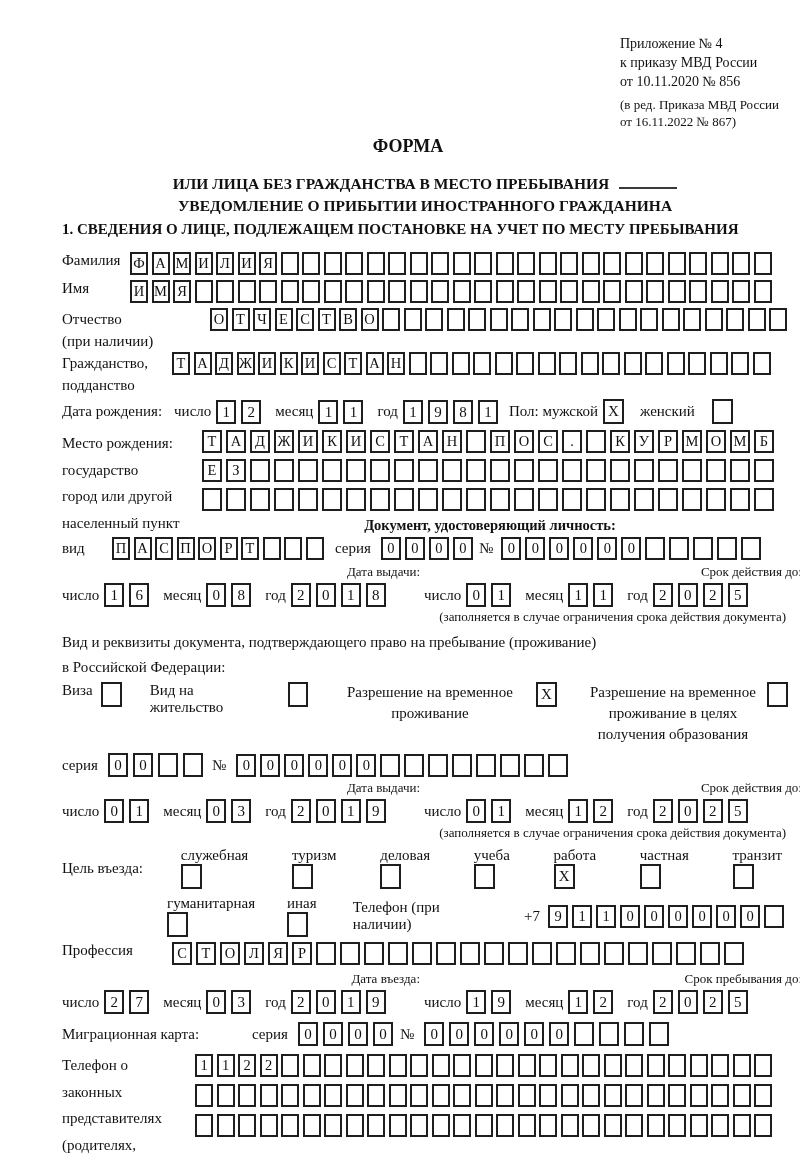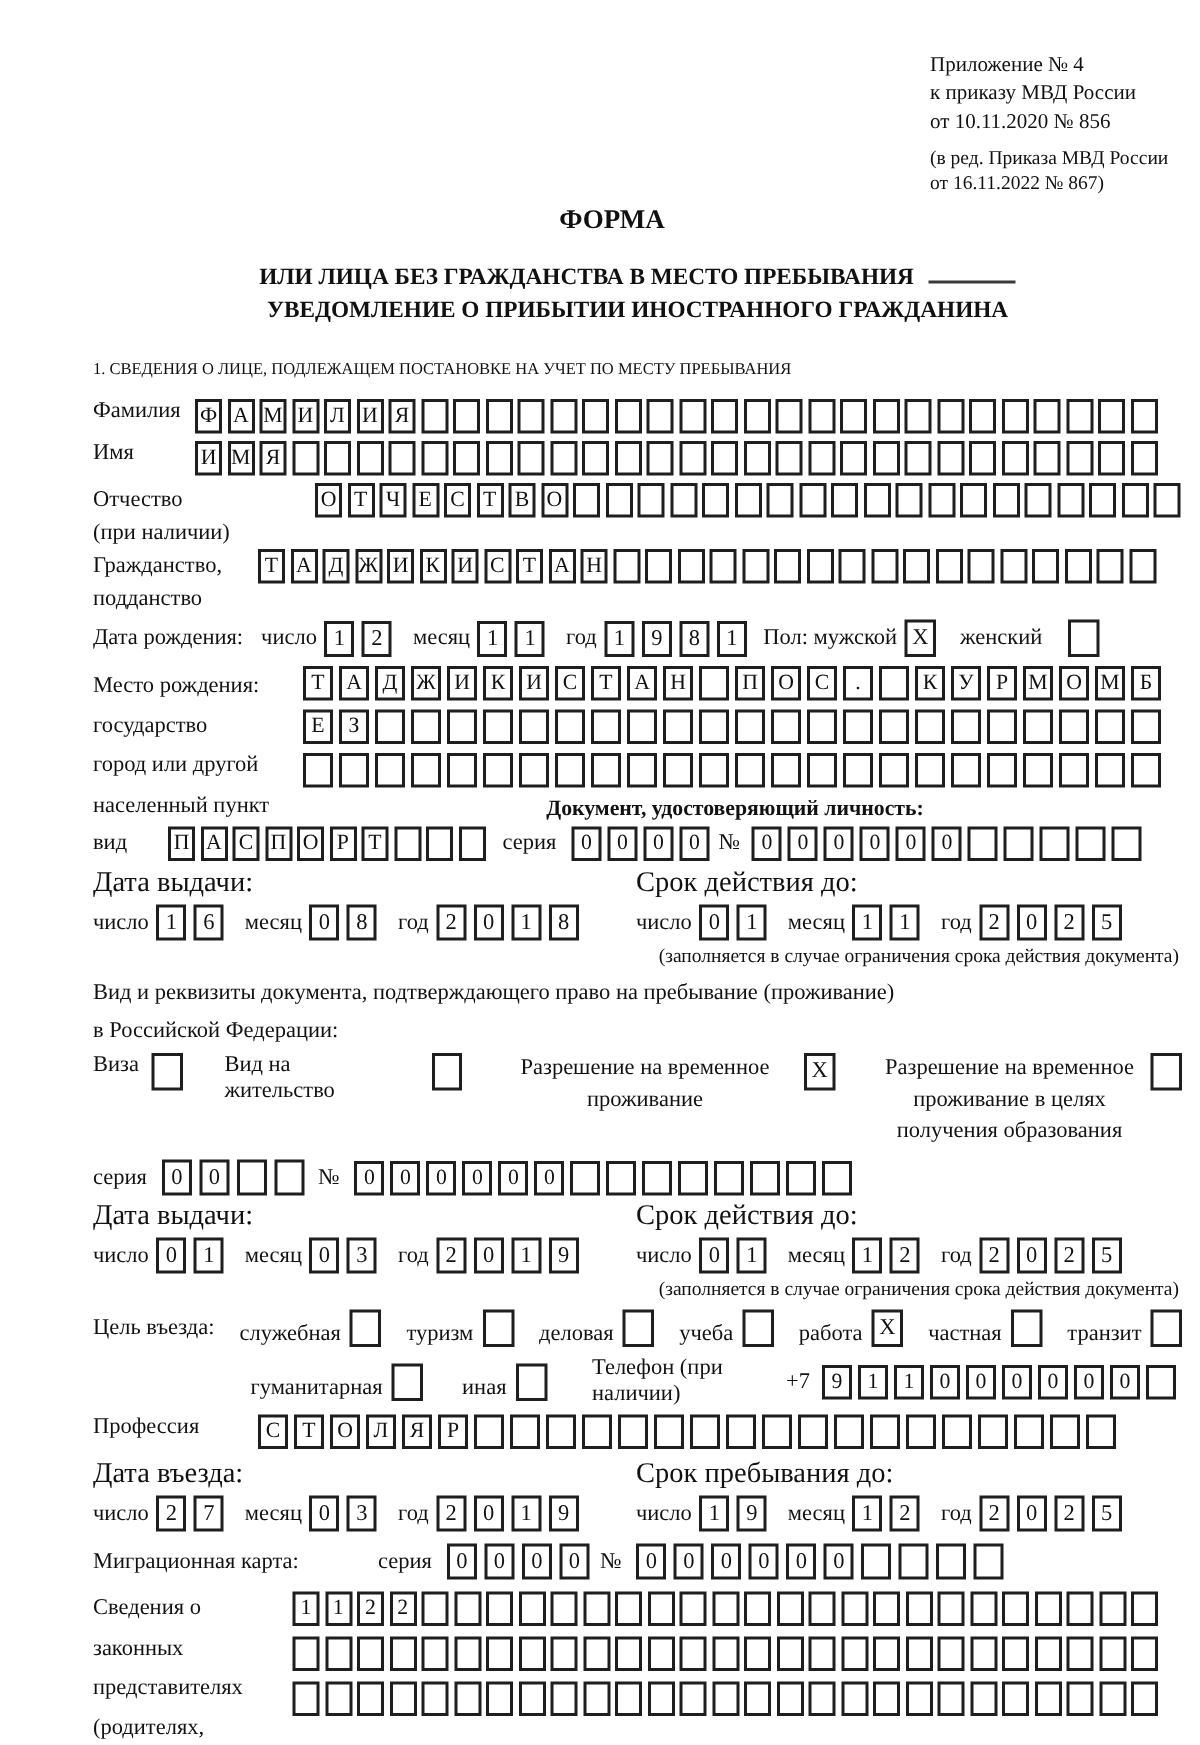--- a/index.html
+++ b/index.html
@@ -9,21 +9,21 @@
     font-family:"Liberation Serif","DejaVu Serif",serif;font-size:15px;
   }
   
   .hdr{margin-left:558px;font-size:14px;line-height:19px;}
   .hdr .small{font-size:13px;line-height:17px;}
   .hdr .gap{height:5px;}
   .forma{font-weight:bold;font-size:18px;text-align:center;padding-right:34px;margin-top:6px;}
   
   .title{font-weight:bold;font-size:15.5px;text-align:center;margin-top:16px;line-height:22px;}
   .blankline{display:inline-block;width:58px;border-bottom:2.5px solid #3a3a3a;height:14px;margin-left:10px;}
-  .sec-head{font-weight:normal;font-size:11px;margin-top:22px;margin-bottom:14px;}
+  .sec-head{font-weight:bold;font-size:15px;margin-top:4px;margin-bottom:14px;}
   
   .cells{white-space:nowrap;}
   .cell{
     box-sizing:border-box;display:inline-block;width:18px;height:23px;
     border:2px solid #1e1e1e;margin-right:3.5px;text-align:center;
     font-size:14.5px;line-height:19px;vertical-align:top;
   }
   .cell.lg{width:20px;margin-right:4px;}
   .cell.dt{width:20px;height:24px;margin-right:5px;font-size:15px;line-height:20px;}
   .chk{
@@ -40,34 +40,34 @@
   .w50{width:50px;flex:none;}
   .lh22{line-height:22px;}
   .lh26{line-height:26.5px;}
   .mb0{margin-bottom:0;}
   .cellrow{margin-bottom:6px;}
   .doc-head{font-weight:bold;font-size:14.5px;text-align:center;margin:1px 0 3px 0;}
   
   .twocol{display:flex;align-items:flex-start;}
   .dcol{width:358px;flex:none;}
   .dcol.right{width:378px;margin-left:4px;}
-  .dcol-head{text-align:left;font-size:19px;margin-bottom:3px;}
+  .dcol-head{text-align:right;font-size:13px;margin-bottom:3px;}
   .dline{display:flex;align-items:center;white-space:nowrap;}
   .dline .dl{margin-right:5px;}
   .dline .grp{margin-right:9px;}
   .note{font-size:13px;text-align:right;padding-right:2px;margin:2px 0 6px 0;}
   .intro{line-height:22px;margin-bottom:3px;}
   
   .resid-row{display:flex;align-items:flex-start;margin:4px 0 8px 0;}
   .opt{display:flex;align-items:flex-start;}
   .opt .t{margin-right:8px;}
   .opt .ctr{text-align:center;line-height:21px;}
   
   .goal-row{display:flex;align-items:center;justify-content:space-between;margin-bottom:6px;}
-  .goal{display:flex;align-items:flex-end;}
+  .goal{display:flex;align-items:flex-start;flex-direction:column;}
   .goal .t{margin-right:6px;}
   .goal-row2{display:flex;align-items:center;margin-left:105px;margin-bottom:5px;}
   .legal-note{font-size:13.5px;margin-left:155px;margin-top:2px;}
 </style>
 </head>
 <body>
 
 <div class="page">
 
   <div class="hdr">
@@ -312,21 +312,21 @@
   <div class="frow" style="align-items:center;margin:8px 0 6px 0;">
     <span class="lbl" style="width:150px;">Миграционная карта:</span>
     <span class="lbl" style="margin:0 10px 0 40px;">серия</span>
     <span class="cells"><span class="cell dt">0</span><span class="cell dt">0</span><span class="cell dt">0</span><span class="cell dt">0</span></span>
     <span class="lbl" style="margin:0 10px 0 2px;">№</span>
     <span class="cells"><span class="cell dt">0</span><span class="cell dt">0</span><span class="cell dt">0</span><span class="cell dt">0</span><span class="cell dt">0</span><span class="cell dt">0</span><span class="cell dt"></span><span class="cell dt"></span><span class="cell dt"></span><span class="cell dt"></span></span>
   </div>
 
   <div class="frow mb0">
     <span class="lbl w133 lh26">
-      <span>Сведения о</span><br>
+      <span>Телефон о</span><br>
       <span>законных</span><br>
       <span>представителях</span><br>
       <span>(родителях,</span><br>
       <br>
       
     </span>
     <span style="display:block;padding-top:2px;">
       <span class="cells" style="display:block;margin-bottom:7px;"><span class="cell">1</span><span class="cell">1</span><span class="cell">2</span><span class="cell">2</span><span class="cell"></span><span class="cell"></span><span class="cell"></span><span class="cell"></span><span class="cell"></span><span class="cell"></span><span class="cell"></span><span class="cell"></span><span class="cell"></span><span class="cell"></span><span class="cell"></span><span class="cell"></span><span class="cell"></span><span class="cell"></span><span class="cell"></span><span class="cell"></span><span class="cell"></span><span class="cell"></span><span class="cell"></span><span class="cell"></span><span class="cell"></span><span class="cell"></span><span class="cell"></span></span>
       <span class="cells" style="display:block;margin-bottom:7px;"><span class="cell"></span><span class="cell"></span><span class="cell"></span><span class="cell"></span><span class="cell"></span><span class="cell"></span><span class="cell"></span><span class="cell"></span><span class="cell"></span><span class="cell"></span><span class="cell"></span><span class="cell"></span><span class="cell"></span><span class="cell"></span><span class="cell"></span><span class="cell"></span><span class="cell"></span><span class="cell"></span><span class="cell"></span><span class="cell"></span><span class="cell"></span><span class="cell"></span><span class="cell"></span><span class="cell"></span><span class="cell"></span><span class="cell"></span><span class="cell"></span></span>
       <span class="cells" style="display:block;margin-bottom:7px;"><span class="cell"></span><span class="cell"></span><span class="cell"></span><span class="cell"></span><span class="cell"></span><span class="cell"></span><span class="cell"></span><span class="cell"></span><span class="cell"></span><span class="cell"></span><span class="cell"></span><span class="cell"></span><span class="cell"></span><span class="cell"></span><span class="cell"></span><span class="cell"></span><span class="cell"></span><span class="cell"></span><span class="cell"></span><span class="cell"></span><span class="cell"></span><span class="cell"></span><span class="cell"></span><span class="cell"></span><span class="cell"></span><span class="cell"></span><span class="cell"></span></span>

